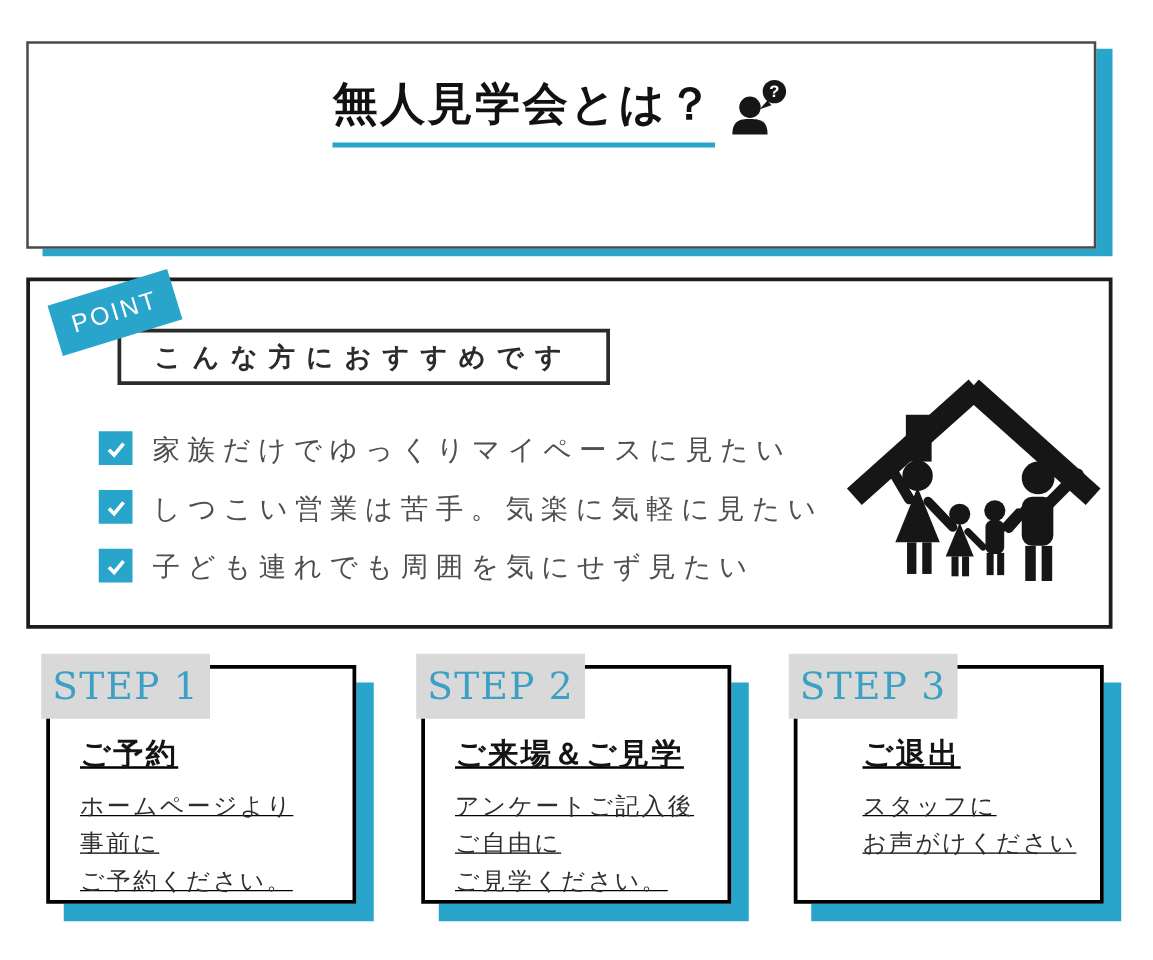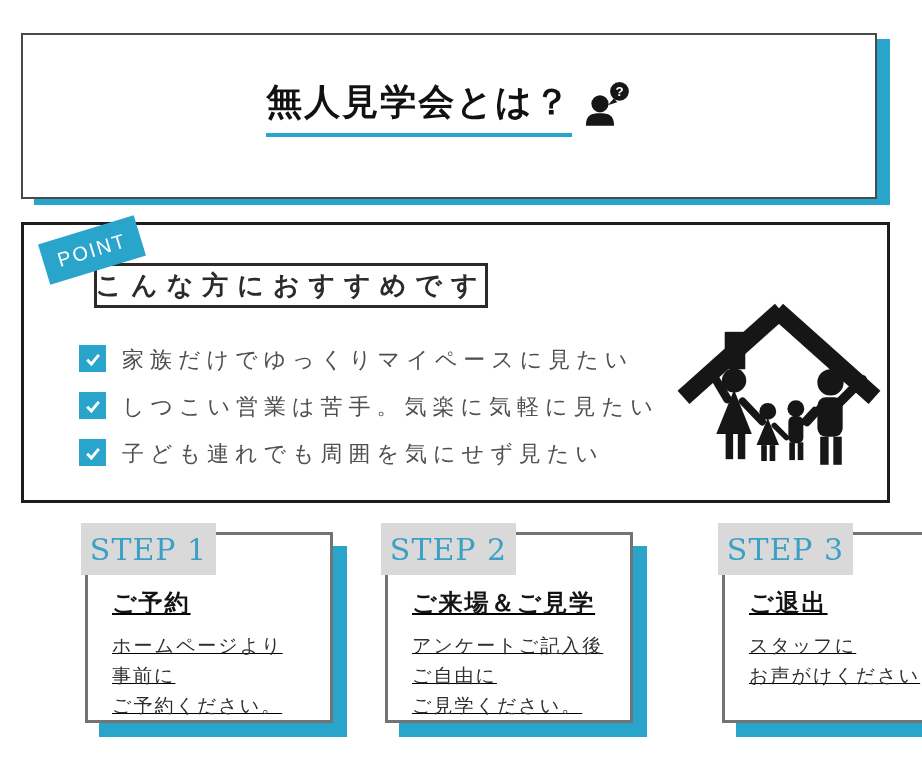--- a/index.html
+++ b/index.html
@@ -7,21 +7,21 @@
   .page {
     position:relative; width:922px; height:768px; background:#ffffff;
     font-family:"Liberation Sans", sans-serif; overflow:hidden;
   }
 
   
   .intro-box {
     position:absolute; left:21px; top:33px; width:856px; height:166px;
     background:#fff; border:2px solid #4a4a4a;
     box-shadow:13px 6px 0 0 #29A4CB;
-    display:flex; flex-direction:row; align-items:center; justify-content:center;
+    display:flex; flex-direction:column; align-items:center; justify-content:center;
   }
   .title-row { display:flex; align-items:center; margin-bottom:18px; }
   .title-text {
     font-size:36px; font-weight:bold; color:#111; letter-spacing:2px;
     border-bottom:4px solid #29A4CB; padding-bottom:6px;
   }
   .person-q { width:50px; height:50px; margin-left:10px; margin-top:-8px; }
   .subtitle { font-size:25px; color:#1d1d1d; letter-spacing:2px; line-height:37px; text-align:center; font-weight:500; }
 
   
@@ -32,41 +32,40 @@
   .point-badge {
     position:absolute; left:18px; top:4px; width:100px; height:42px;
     background:#29A4CB; color:#fff; transform:rotate(-17deg);
     display:flex; align-items:center; justify-content:center;
     font-size:20px; letter-spacing:2px; font-weight:500; z-index:2;
   }
   .recommend-heading {
     position:absolute; left:70px; top:38px; width:394px; height:45px;
     border:3px solid #2b2b2b; background:#fff; z-index:1;
     display:flex; align-items:center; justify-content:center;
-    font-size:26px; font-weight:bold; color:#2b2b2b; letter-spacing:9px;
+    font-size:21px; font-weight:bold; color:#2b2b2b; letter-spacing:9px;
     white-space:nowrap;
   }
   .checklist { position:absolute; left:55px; top:120px; list-style:none; }
   .checklist li { display:flex; align-items:flex-start; margin-bottom:17px; }
   .checkbox {
     width:27px; height:27px; background:#29A4CB; flex:0 0 27px;
     display:flex; align-items:center; justify-content:center; margin-right:16px;
   }
   .checkbox svg { width:20px; height:20px; }
   .item-text { font-size:22px; color:#4f4f4f; letter-spacing:6px; white-space:nowrap; }
   .family-icon { position:absolute; left:652px; top:68px; width:206px; height:190px; }
 
   
   .step {
     position:absolute; top:532px; width:248px; height:191px;
-    background:#fff; border:3px solid #737373;
+    background:#fff; border:3px solid #000000;
     box-shadow:14px 14px 0 0 #29A4CB;
-    margin-left:48px;
   }
-  .step-1 { left:37px; } .step-2 { left:337px; } .step-3 { left:674px; }
+  .step-1 { left:37px; } .step-2 { left:337px; } .step-3 { left:635px;padding-left:28px; }
   .step-label {
     position:absolute; left:-7px; top:-12px; width:135px; height:52px;
     background:#D9D9D9; display:flex; align-items:center; justify-content:center;
     font-family:"DejaVu Serif","Liberation Serif",serif;
     font-size:30px; color:#3BA0C4; letter-spacing:1px;
   }
   .step-content { padding:52px 10px 0 24px;text-decoration:underline; }
   .step-title { font-size:24px; font-weight:bold; color:#141414; letter-spacing:2px; margin-bottom:12px; }
   .step-line { font-size:19px; color:#2e2e2e; letter-spacing:2px; line-height:30px; white-space:nowrap; }
 </style>

